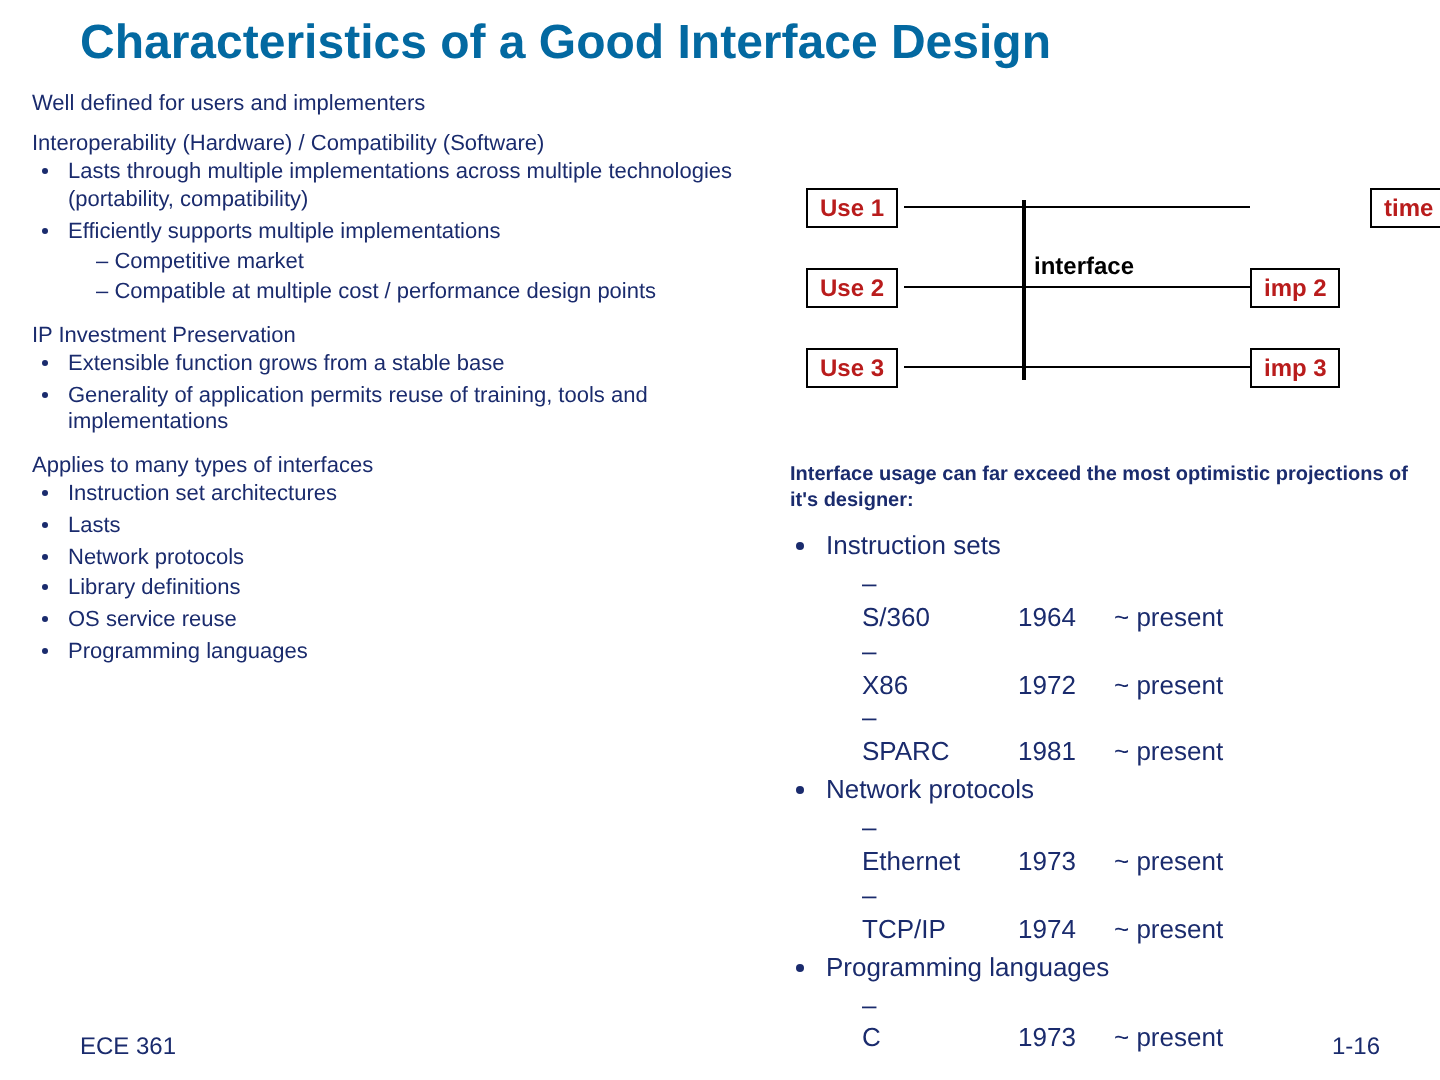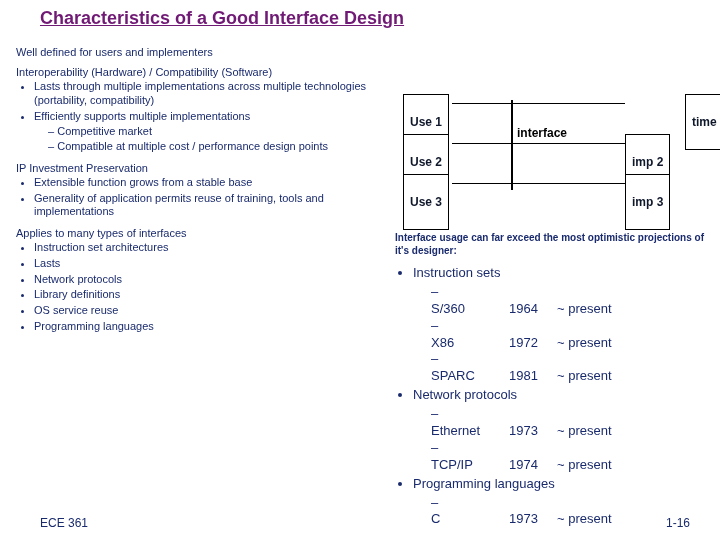--- a/index.html
+++ b/index.html
@@ -8,24 +8,23 @@
     width: 720px;
     height: 540px;
     font-family: "Comic Sans MS", "Trebuchet MS", sans-serif;
     font-size: 11px;
     color: #1a2b6d;
     background: #fff;
     position: relative;
     overflow: hidden;
   }
   .title {
-    font-size: 18px;
-    font-weight: bold;
-    text-decoration: underline;
-    color: #701a75;
+    font-size: 24px;
+    font-weight: bold;
+    color: #0369a1;
     margin: 8px 0 6px 40px;
   }
   .left-col {
     position: absolute;
     left: 16px;
     top: 40px;
     width: 370px;
   }
   .right-col {
     position: absolute;
@@ -64,23 +63,23 @@
   .diagram {
     position: relative;
     width: 320px;
     height: 120px;
   }
   .dbox {
     position: absolute;
     border: 1px solid #000;
     font-weight: bold;
     font-size: 12px;
-    padding: 20px 6px;
+    padding: 2px 6px;
     background: #fff;
-    color: #0f172a;
+    color: #b91c1c;
   }
   .use1 { left: 8px; top: 4px; }
   .use2 { left: 8px; top: 44px; }
   .use3 { left: 8px; top: 84px; }
   .imp1 { left: 230px; top: 4px; margin-top: 40px; }
   .imp2 { left: 230px; top: 44px; }
   .imp3 { left: 230px; top: 84px; }
   .timebox { left: 290px; top: 4px; }
   .interface {
     position: absolute;

